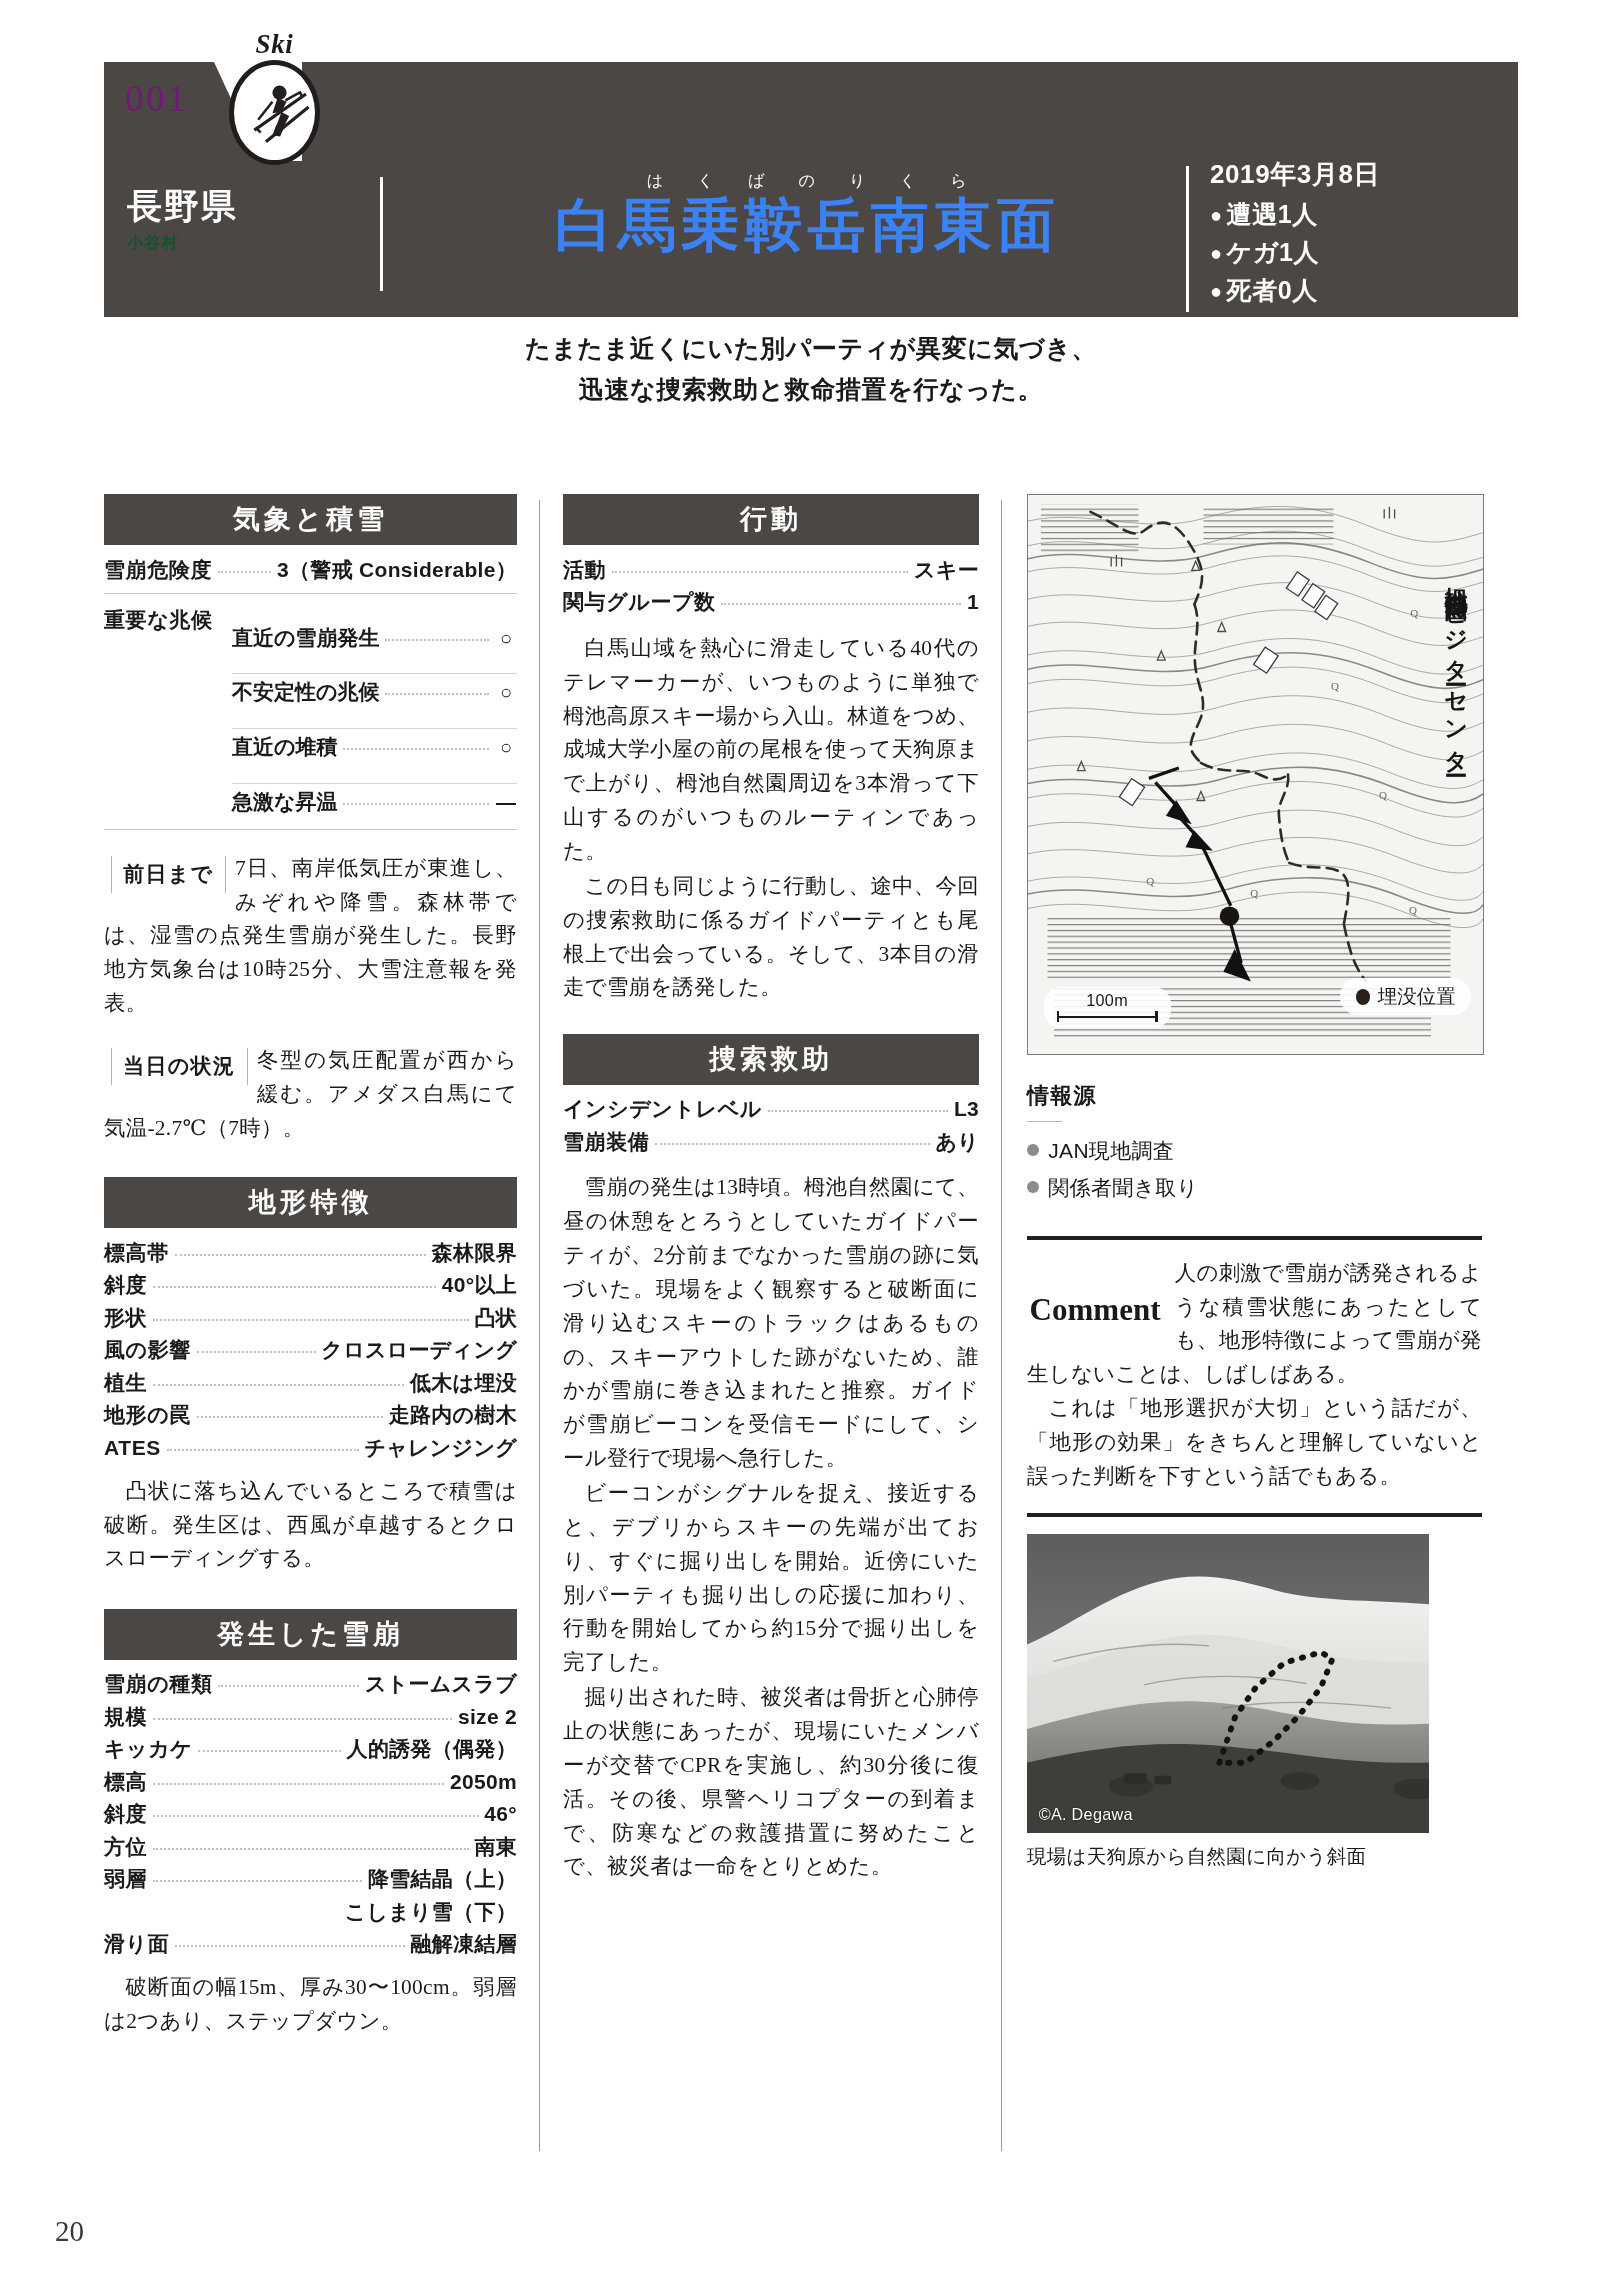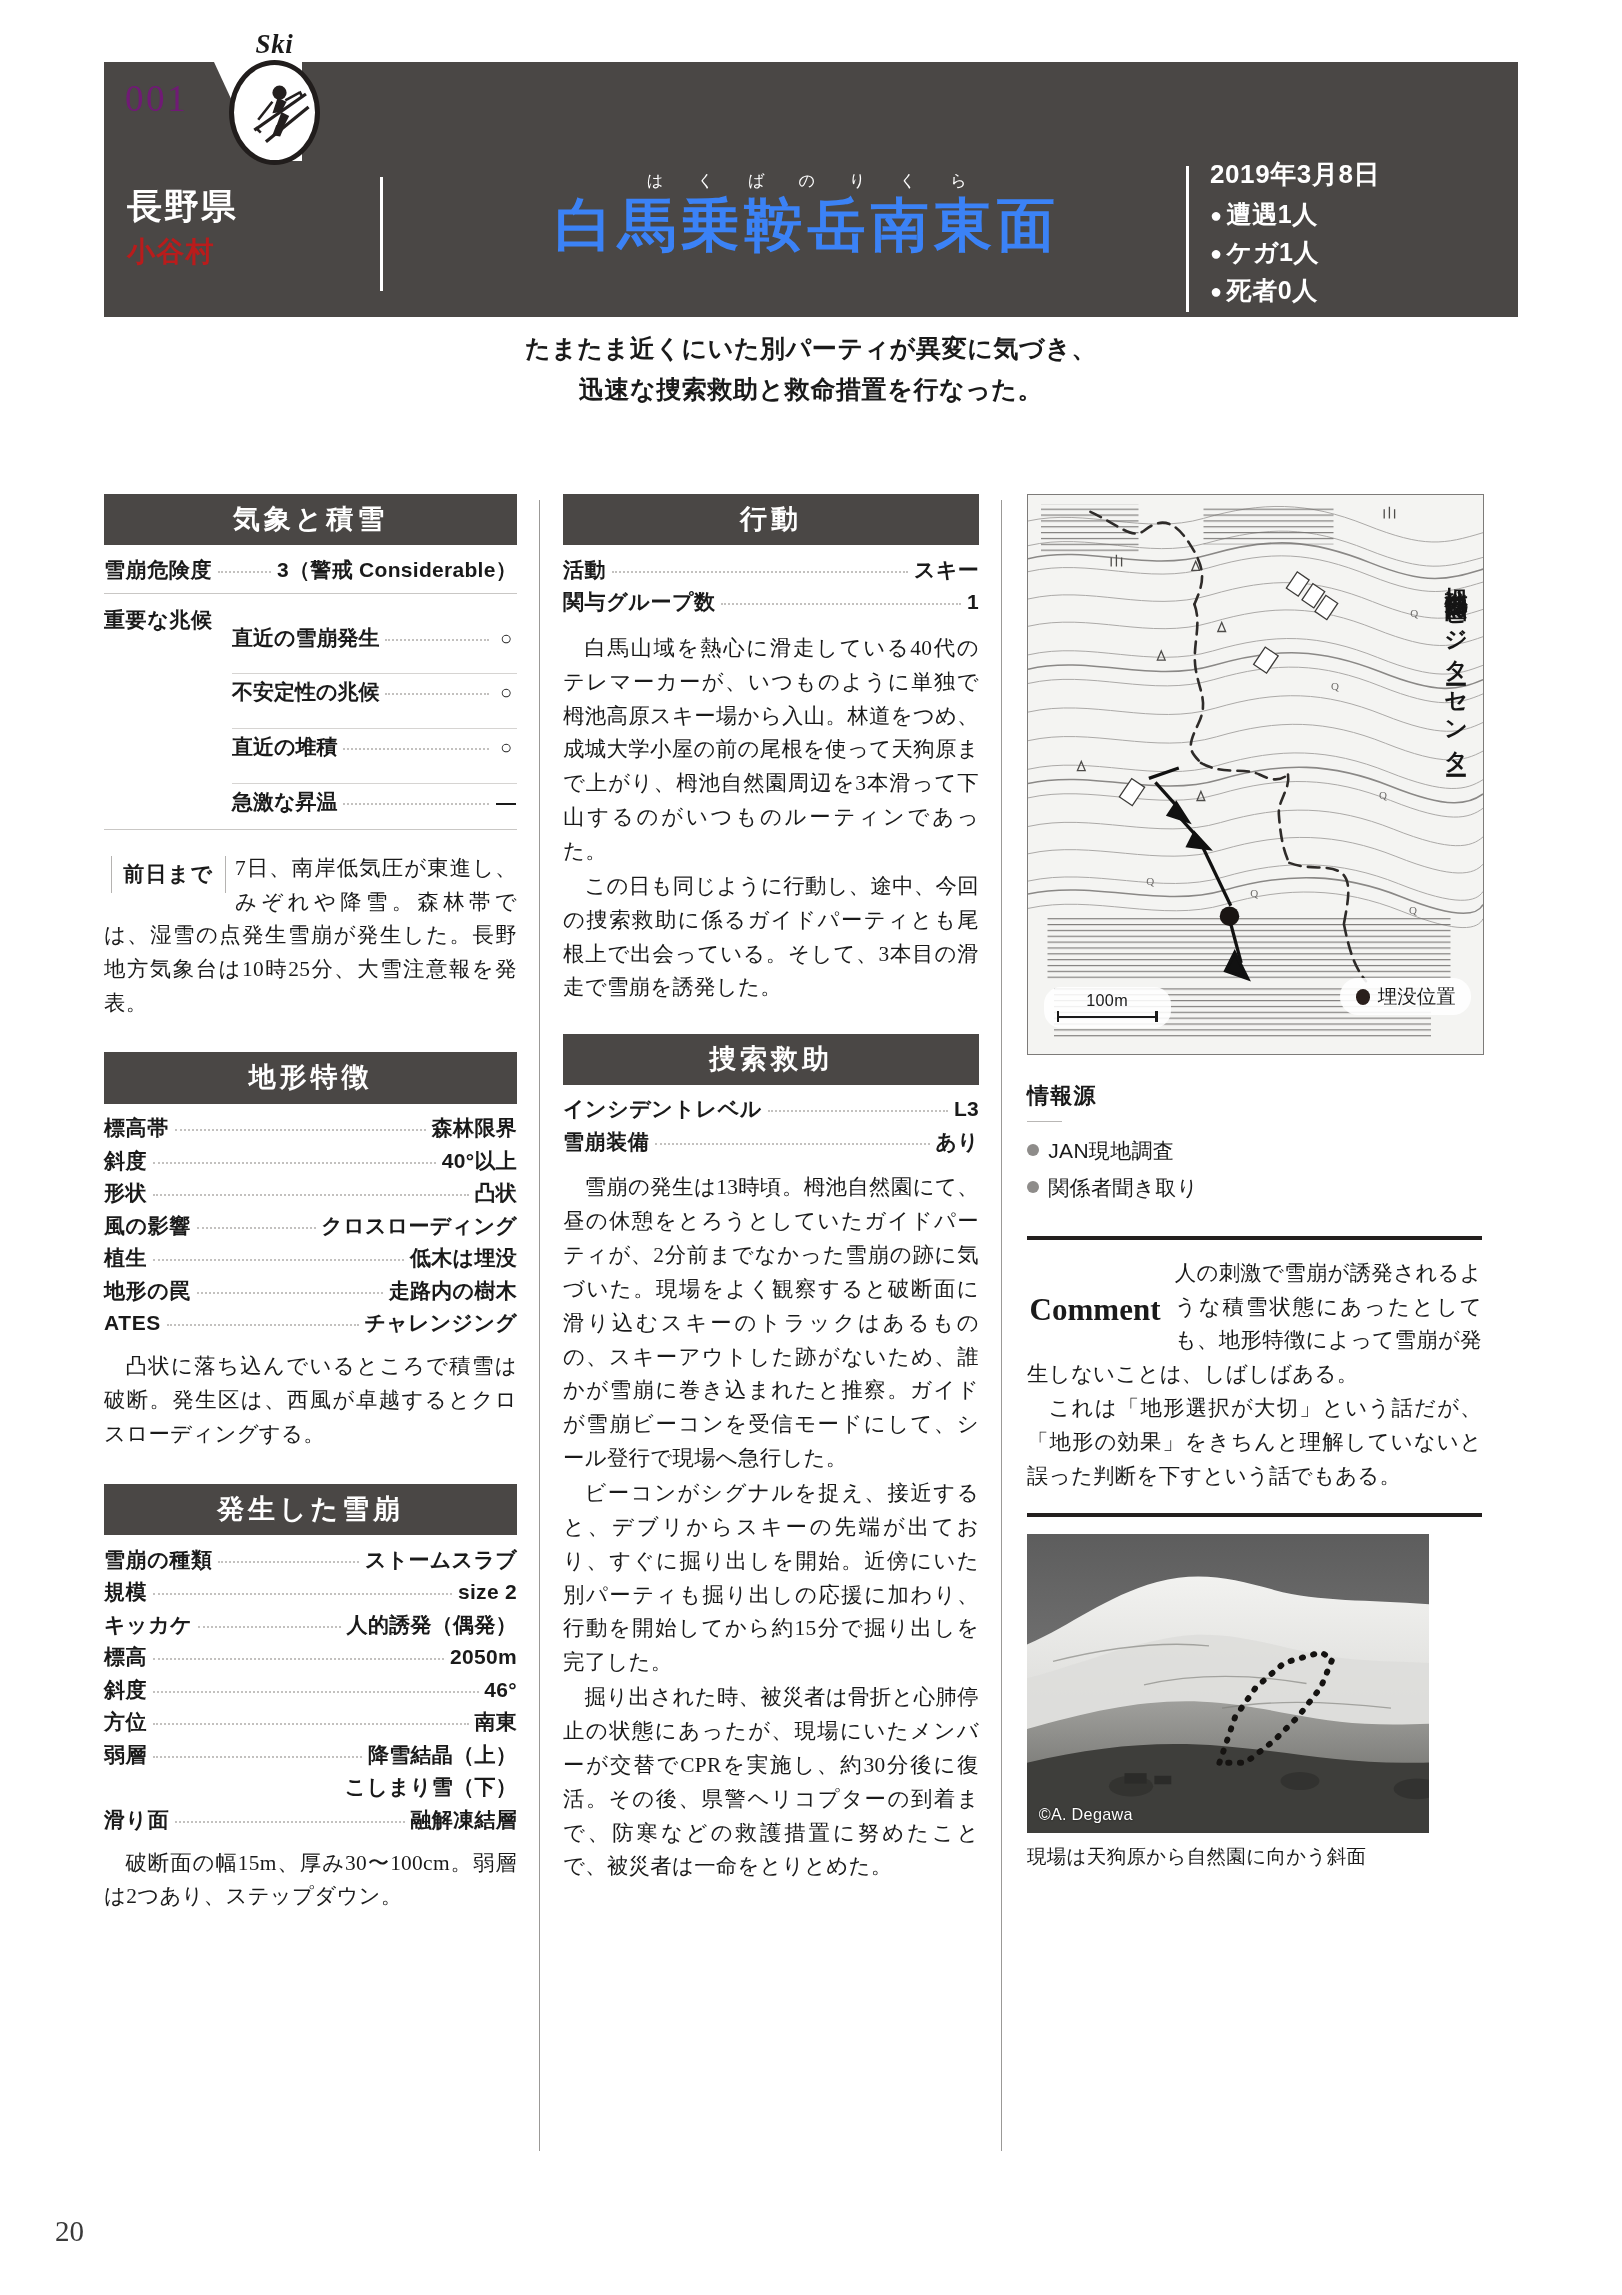--- a/index.html
+++ b/index.html
@@ -48,21 +48,21 @@
     box-sizing:border-box;
   }
   .ski-circle svg{position:absolute;left:10.4px;top:17px;}
 
   .pref{
     position:absolute;left:127px;top:183px;
     color:#ffffff;font-size:35px;font-weight:bold;letter-spacing:1.9px;
   }
   .village{
     position:absolute;left:127px;top:233px;
-    color:#b91c1c;font-size:28px;font-weight:bold;letter-spacing:1.3px;
+    color:#14532d;font-size:16px;font-weight:bold;letter-spacing:1.3px;
   }
   .hdr-divider{
     position:absolute;left:380px;top:177px;width:3.2px;height:114px;background:#ffffff;
   }
   .title-wrap{
     position:absolute;left:455px;top:170px;width:705px;text-align:center;
   }
   .furigana{
     color:#ffffff;font-size:16.2px;letter-spacing:34px;
     padding-left:32.5px;margin-bottom:2.6px;
@@ -297,20 +297,26 @@
 
     <div class="hr-lite"></div>
 
     <div class="subblock clearfix">
       <div class="subbox">前日まで</div>
       <div class="bodytext">
         <p class="noind">7日、南岸低気圧が東進し、みぞれや降雪。森林帯では、湿雪の点発生雪崩が発生した。長野地方気象台は10時25分、大雪注意報を発表。</p>
       </div>
     </div>
 
+    <div class="subblock clearfix">
+      <div class="subbox">当日の状況</div>
+      <div class="bodytext">
+        <p class="noind">冬型の気圧配置が西から緩む。アメダス白馬にて気温-2.7℃（7時）。</p>
+      </div>
+    </div>
 
     <div style="height:30px"></div>
 
     <div class="sechead">地形特徴</div>
     <div>
       <div class="kv">
           <span class="k">標高帯</span>
           <span class="lead"></span>
           <span class="v">森林限界</span>
         </div>

